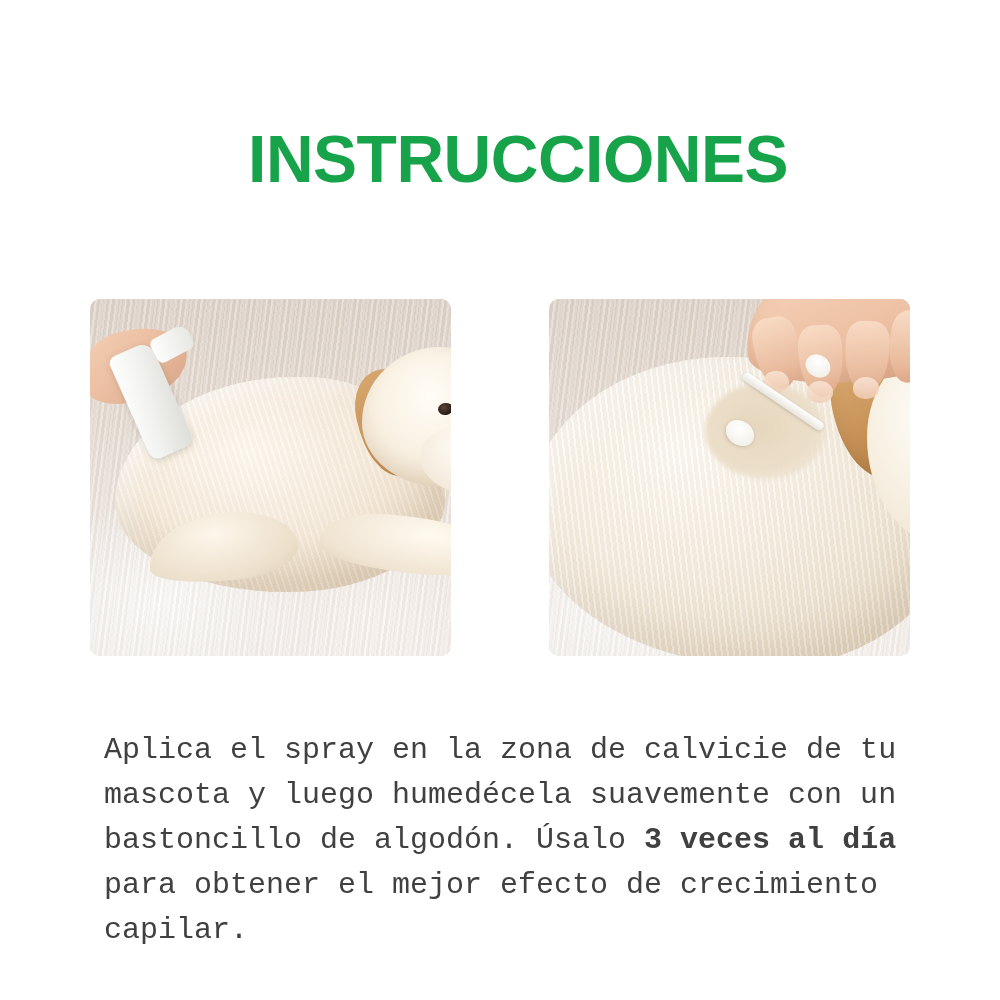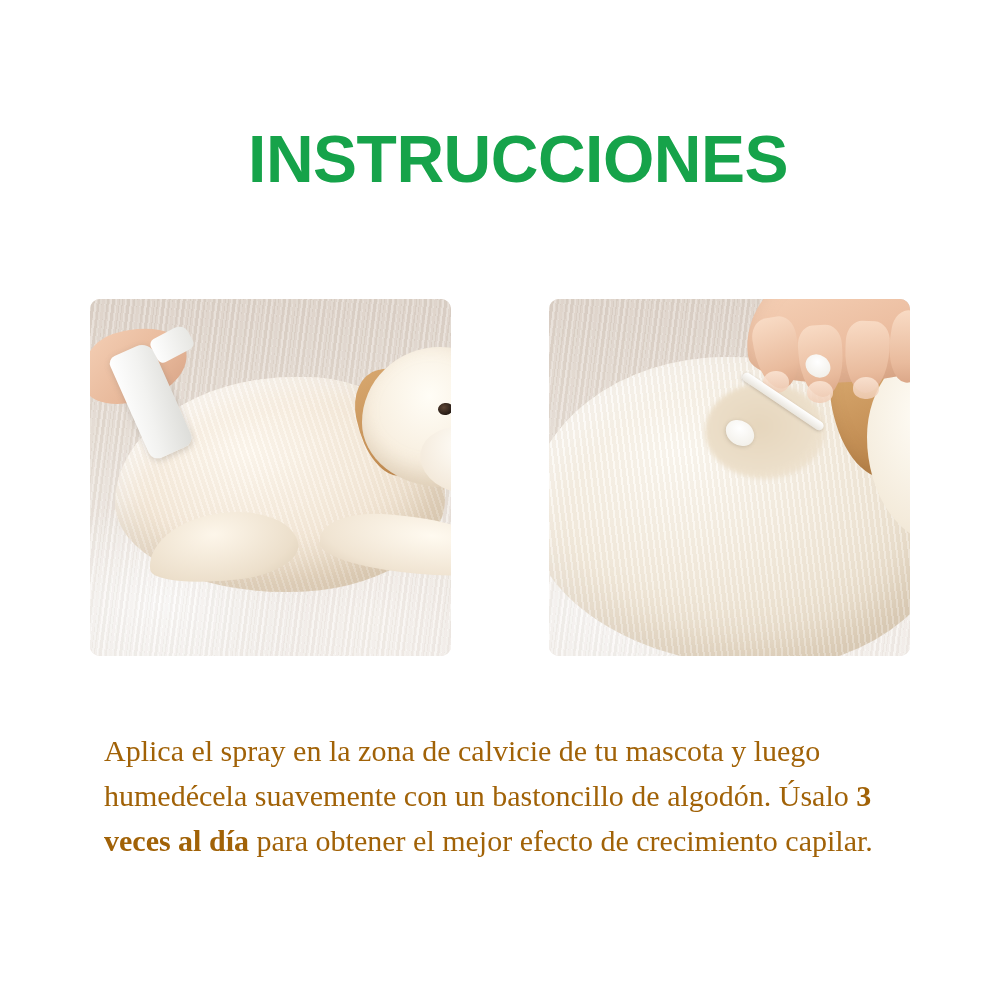--- a/index.html
+++ b/index.html
@@ -301,22 +301,22 @@
   }
 
   
   .caption {
     position: absolute;
     top: 698px;
     left: 104px;
     width: 820px;
     font-size: 30px;
     line-height: 45px;
-    color: #a16207;
-    font-family: Liberation Serif, serif;
+    color: #404040;
+    font-family: Liberation Mono, monospace;
     font-weight: 400;
   }
   .caption b {
     font-weight: 700;
   }
 </style>
 </head>
 <body>
 
 <div class="page">

